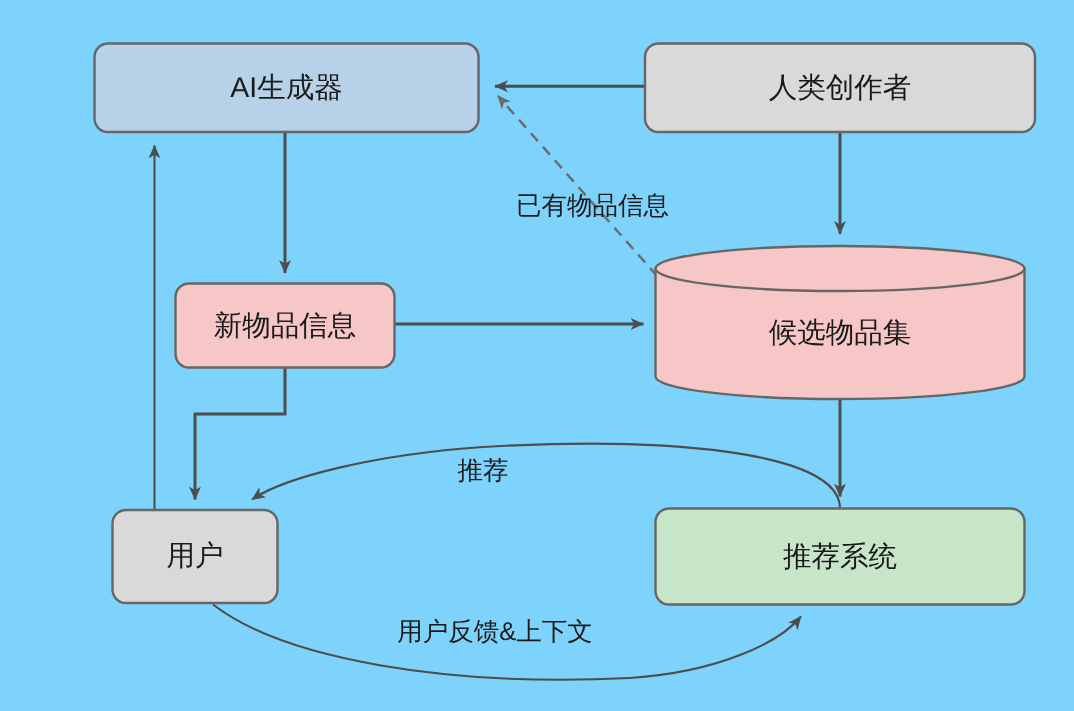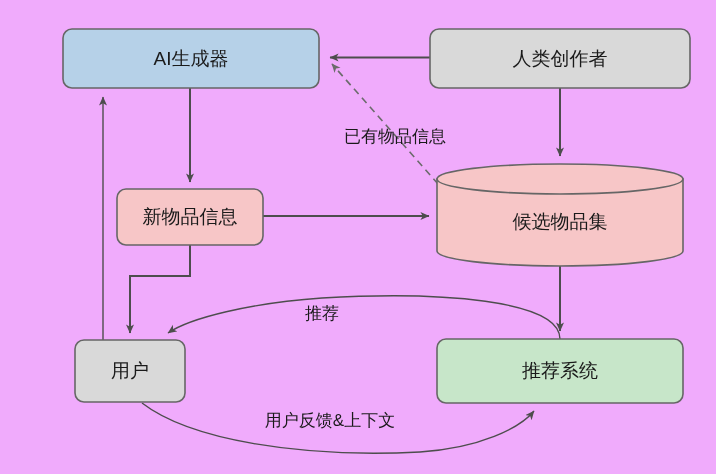--- a/index.html
+++ b/index.html
@@ -10,21 +10,21 @@
   body {
     width: 716px;
     height: 474px;
     font-family: "Liberation Sans", "DejaVu Sans", sans-serif;
     overflow: hidden;
   }
   #diagram-root {
     position: relative;
     width: 716px;
     height: 474px;
-    background: #f0abfc;
+    background: #7dd3fc;
   }
   svg#diagram-svg {
     position: absolute;
     top: 0; left: 0;
     width: 716px;
     height: 474px;
   }
   .node-label {
     font-family: "Liberation Sans", "DejaVu Sans", sans-serif;
     font-size: 19px;

